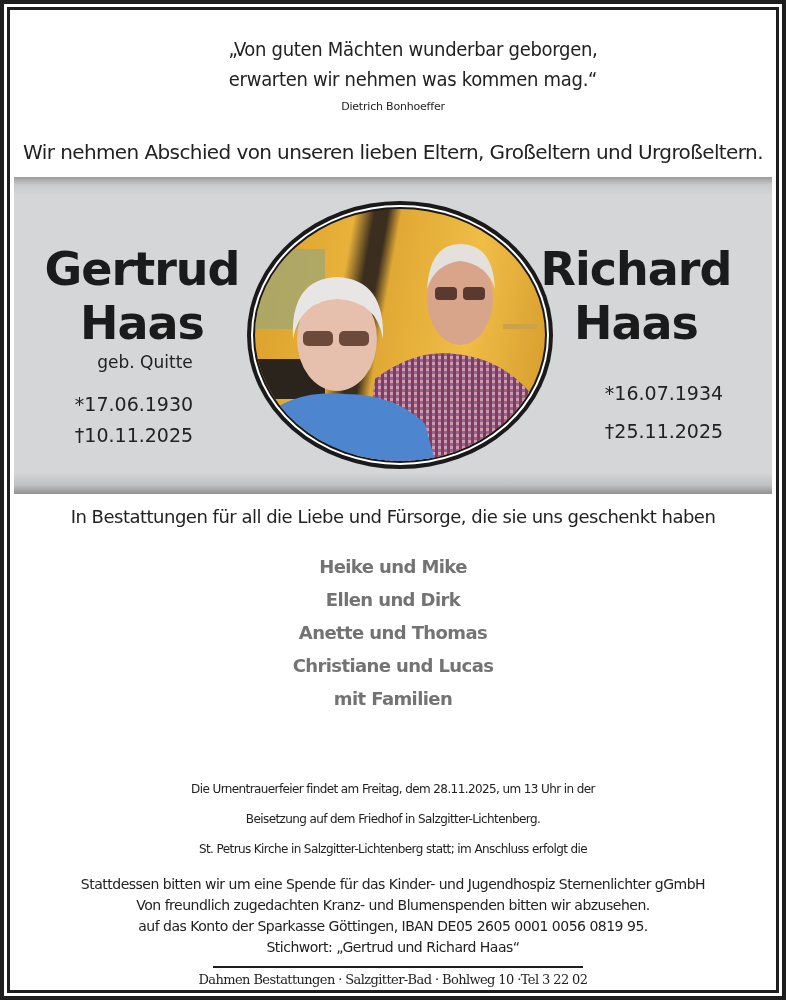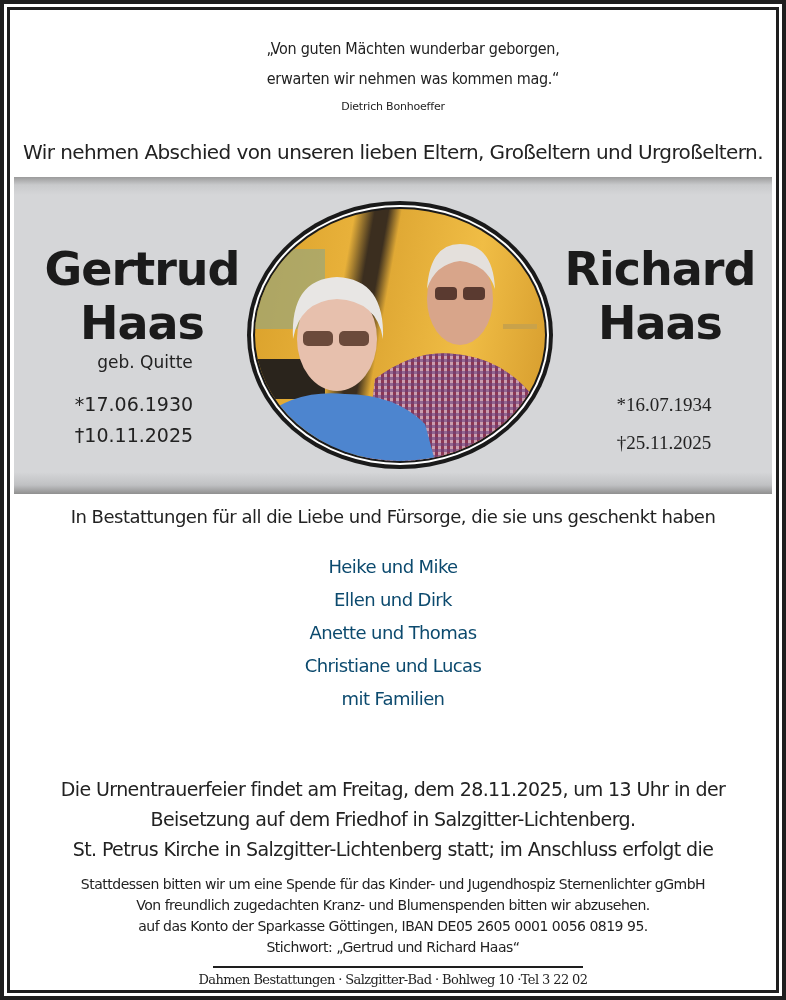--- a/index.html
+++ b/index.html
@@ -5,48 +5,48 @@
   * { box-sizing: border-box; margin: 0; padding: 0; }
   html, body { width: 786px; height: 1000px; background: #1e1e1e; overflow: hidden; }
   body { font-family: "DejaVu Sans", "Liberation Sans", sans-serif; color: #1a1a1a; }
   .outer { position: absolute; left: 0; top: 0; width: 786px; height: 1000px; background: #1e1e1e; padding: 4px; }
   .mid { width: 100%; height: 100%; background: #ffffff; padding: 3px; }
   .inner { width: 100%; height: 100%; background: #1e1e1e; padding: 3px; }
   .page { position: relative; width: 100%; height: 100%; background: #ffffff; }
 
   .center { position: absolute; left: 0; width: 100%; text-align: center; }
 
-  .quote { top: 24px; font-size: 16px; line-height: 30px; font-family: "DejaVu Sans Condensed", "DejaVu Sans", sans-serif; letter-spacing: -0.3px; color: #222; padding-left: 40px; }
+  .quote { top: 24px; font-size: 20px; line-height: 30px; font-family: "DejaVu Sans Condensed", "DejaVu Sans", sans-serif; letter-spacing: -0.3px; color: #222; padding-left: 40px; }
   .author { top: 90px; font-size: 11px; color: #222; letter-spacing: -0.2px; }
   .farewell { top: 130px; font-size: 20px; letter-spacing: -0.6px; color: #222; }
 
   .band { position: absolute; left: 4px; right: 4px; top: 167px; height: 317px;
           background: linear-gradient(to bottom, #9b9b9b 0px, #c9cacc 8px, #d5d6d8 18px, #d5d6d8 295px, #c0c1c3 308px, #8f8f8f 317px); }
 
   .name { position: absolute; font-weight: bold; font-size: 46px; line-height: 54px; text-align: center; color: #1b1b1b; letter-spacing: -1px; }
   .name-left { left: 8px; width: 240px; top: 65px; }
-  .name-right { left: 526px; width: 240px; top: 65px; }
+  .name-right { left: 502px; width: 240px; top: 65px; }
   .maiden { position: absolute; left: 0; width: 262px; top: 175px; font-size: 17px; text-align: center; color: #222; }
   .dates { position: absolute; font-size: 19px; line-height: 31px; text-align: center; color: #222; }
   .dates-left { left: 0; width: 240px; top: 212px; }
-  .dates-right { left: 530px; width: 240px; top: 209px; line-height: 38px; font-family: Liberation Serif, serif; }
+  .dates-right { left: 530px; width: 240px; top: 197px; line-height: 38px; }
 
   .photo-frame { position: absolute; left: 233px; top: 24px; width: 306px; height: 268px; border-radius: 50%;
                  background: #1a1a1a; padding: 4px; }
   .photo-ring { width: 100%; height: 100%; border-radius: 50%; background: #ffffff; padding: 2px; }
   .photo-ring2 { width: 100%; height: 100%; border-radius: 50%; background: #1a1a1a; padding: 2px; }
   .photo { position: relative; width: 100%; height: 100%; border-radius: 50%; overflow: hidden;
            background: linear-gradient(100deg, #d9a02a 0%, #e8b13a 30%, #3b2e1f 36%, #3b2e1f 40%, #e0a935 44%, #f0bd45 70%, #d49a2c 100%); }
   .photo svg { position: absolute; left: 0; top: 0; width: 100%; height: 100%; }
 
   .thanks { top: 496px; font-size: 18px; letter-spacing: -0.5px; color: #222; }
-  .family { top: 540px; font-size: 18px; font-weight: normal; line-height: 33px; letter-spacing: -0.6px; color: #0c4a6e; }
+  .family { top: 540px; font-size: 18px; font-weight: bold; line-height: 33px; letter-spacing: -0.6px; color: #737373; }
   .family div { height: 33px; }
 
-  .ceremony { top: 764px; font-size: 19px; line-height: 30px; letter-spacing: -0.6px; color: #222; }
+  .ceremony { top: 764px; font-size: 12px; line-height: 30px; letter-spacing: -0.6px; color: #222; }
   .donation { top: 864px; font-size: 14px; line-height: 21px; letter-spacing: -0.5px; color: #222; }
   .rule { position: absolute; left: 203px; width: 370px; top: 956px; height: 2px; background: #1e1e1e; }
   .footer { top: 962px; font-family: "DejaVu Serif", "Liberation Serif", serif; font-size: 13px; letter-spacing: -0.6px; color: #222; }
 </style>
 </head>
 <body>
 
 <div class="outer">
  <div class="mid">
   <div class="inner">

